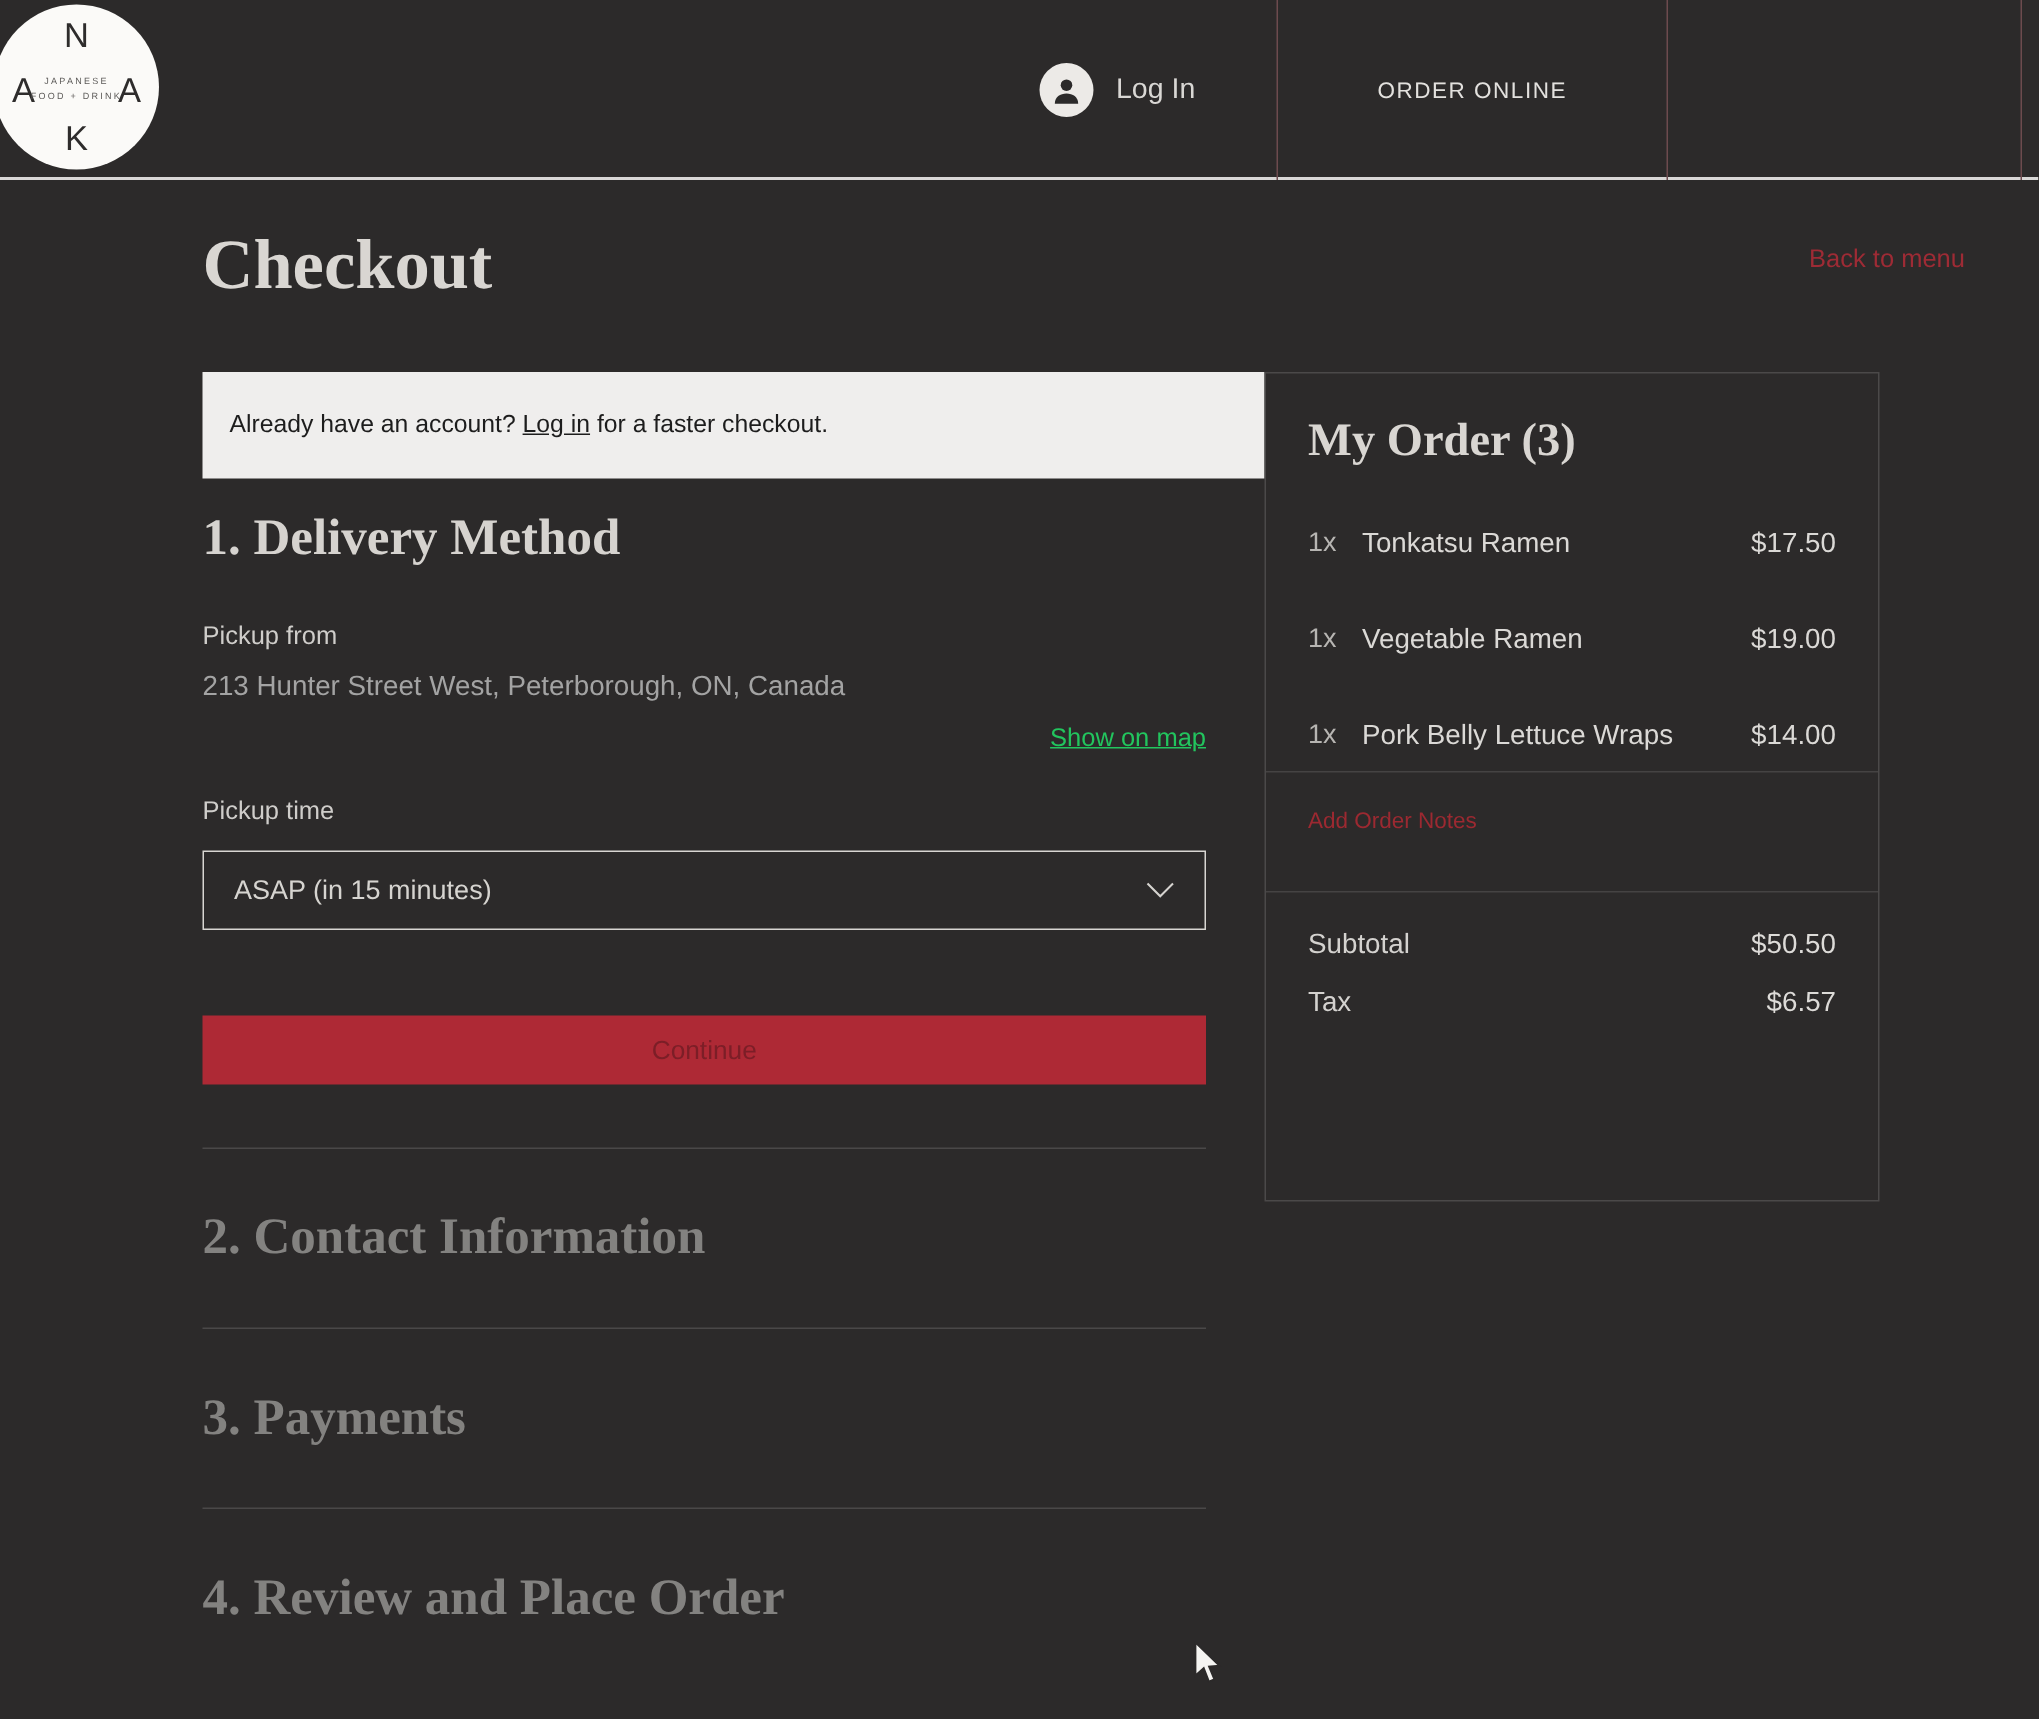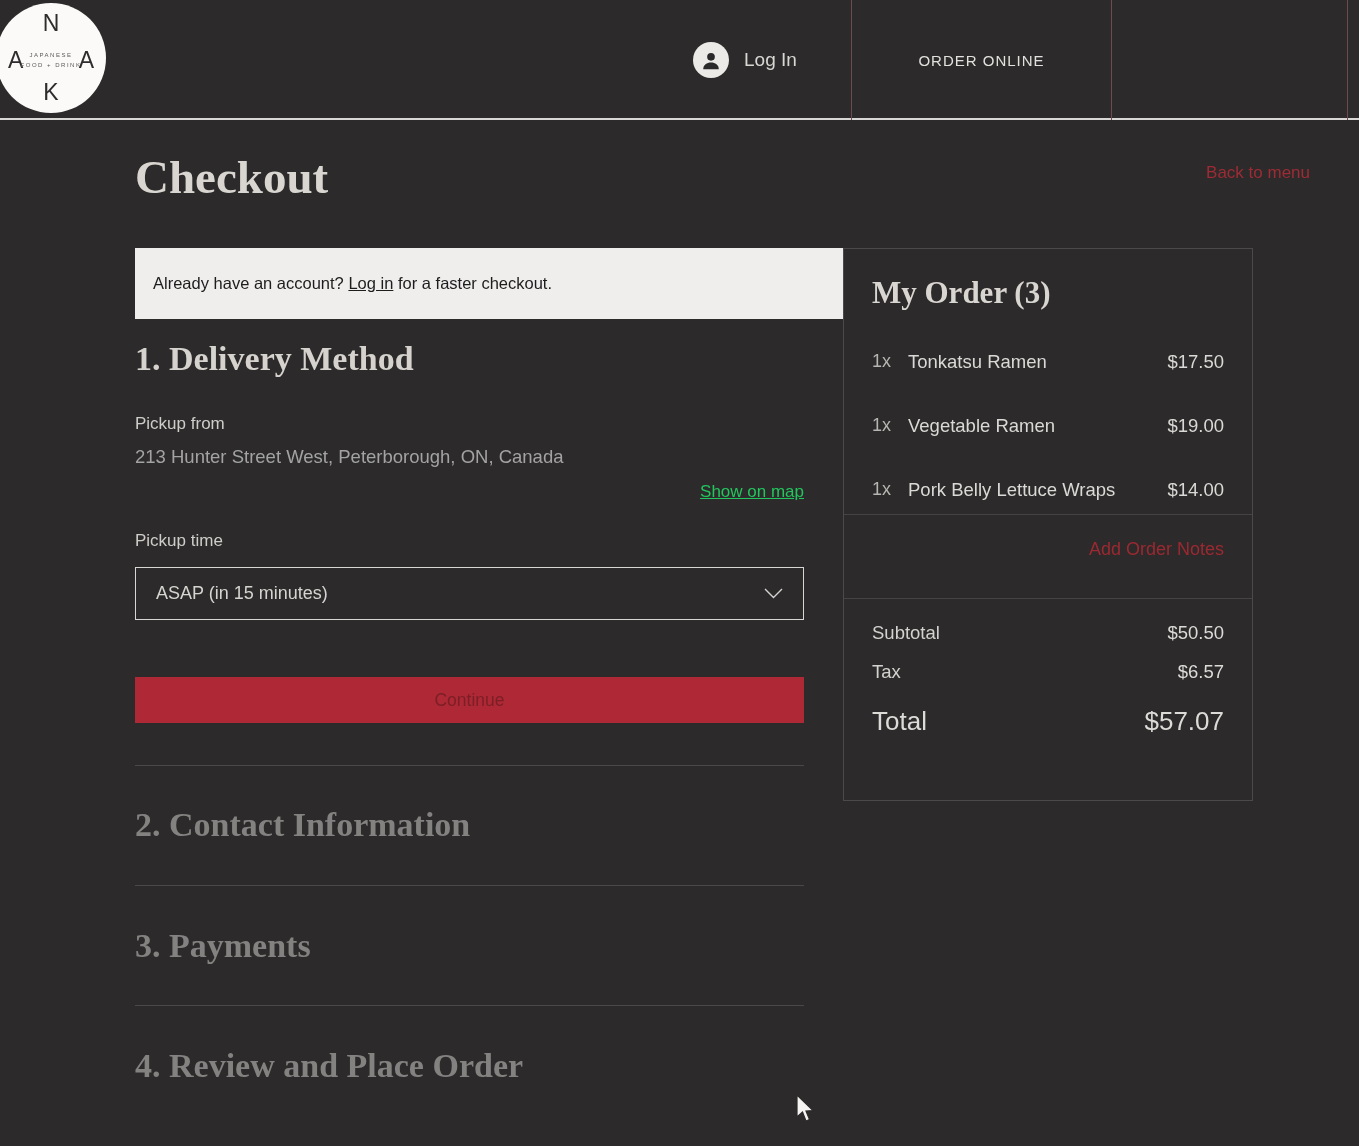--- a/index.html
+++ b/index.html
@@ -66,21 +66,21 @@
   .order-heading { margin:26px 28px 0; font-family:"Liberation Serif", serif;
     font-size:31px; color:#d9d6d2; }
   .order-items { margin:0 28px; }
   .order-item-row { display:flex; align-items:flex-start; margin-top:42px; }
   .order-item-row.first { margin-top:40px; }
   .item-qty { width:36px; font-size:18px; color:#b7b5b2; flex:none; }
   .item-name { font-size:18.5px; color:#dbd9d6; }
   .item-price { margin-left:auto; font-size:18.5px; color:#dbd9d6; }
   .item-option { margin:9px 0 0 36px; font-size:16.5px; color:#989694; }
   .panel-divider { border-top:1px solid #454343; margin-top:13px; }
-  .order-notes { padding:24px 28px 38px; font-size:18px; color:#9c2931; cursor:pointer;text-align:right; }
+  .order-notes { padding:24px 28px 38px; font-size:15px; color:#9c2931; cursor:pointer; }
   .totals-block { padding:23px 28px 0; }
   .totals-row { display:flex; justify-content:space-between; font-size:18.5px;
     color:#d4d2cf; margin-bottom:17px; }
   .totals-row .totals-value { color:#dddbd8; }
   .total-row { display:flex; justify-content:space-between; margin-top:23px;
     font-size:26px; color:#dddbd8; }
   
   .mouse-cursor { position:absolute; left:795px; top:1094px; z-index:20; pointer-events:none; }
 </style>
 </head>
@@ -173,24 +173,20 @@
 
   <div class="totals-block">
     <div class="totals-row">
       <span>Subtotal</span>
       <span class="totals-value">$50.50</span>
     </div>
     <div class="totals-row">
       <span>Tax</span>
       <span class="totals-value">$6.57</span>
     </div>
-    <div class="total-row">
-      <span>Total</span>
-      <span>$57.07</span>
-    </div>
   </div>
 </div>
 
 <div class="mouse-cursor">
   <svg width="22" height="30" viewBox="0 0 22 30">
     <path d="M2 1 L2 23 L7.5 18 L11 27 L14.5 25.5 L11 17 L18 16.5 Z" fill="#f5f4f2" stroke="#2c2a2a" stroke-width="1.2"></path>
   </svg>
 </div>
 
 </body></html>

